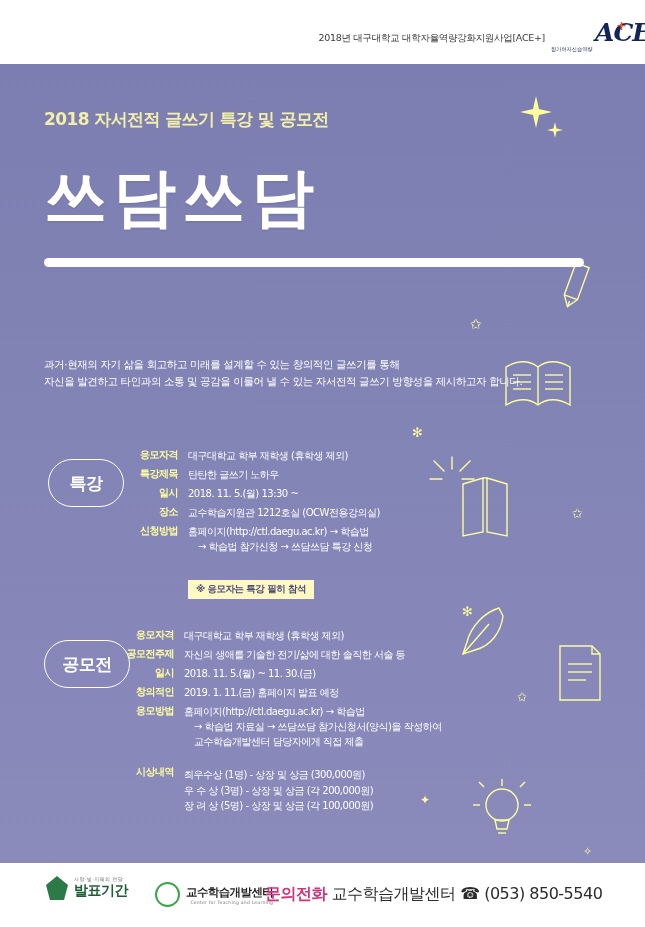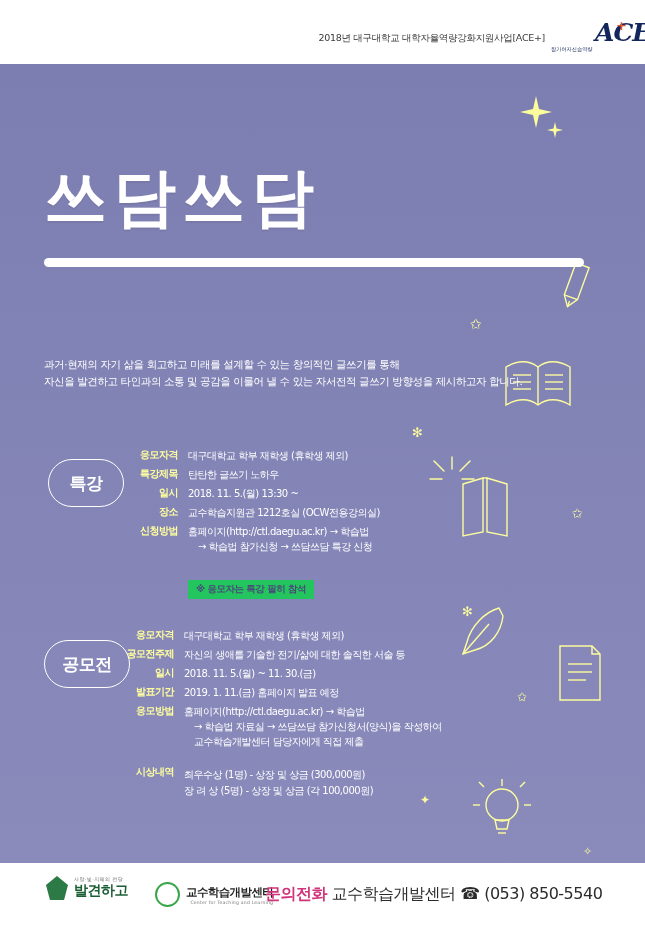--- a/index.html
+++ b/index.html
@@ -93,21 +93,21 @@
     padding-right:10px;box-sizing:border-box;
   }
   .info .val{
     font-size:10px;color:#ffffff;letter-spacing:-0.5px;line-height:15px;
   }
   .info .val .ind{display:block;padding-left:10px;}
   .info.i1{left:100px;top:448px;width:430px;}
   .info.i2{left:96px;top:628px;width:450px;}
   .note{
     position:absolute;left:188px;top:580px;
-    background:#22c55e;color:#4a4a7a;
+    background:#fef9c3;color:#4a4a7a;
     font-size:9.5px;font-weight:bold;letter-spacing:-0.5px;
     padding:3px 8px;
   }
   .awards{margin-top:2px;}
   .awards .aline{font-size:10px;color:#ffffff;line-height:15.5px;letter-spacing:-0.5px;}
   
   .footer{
     position:absolute;left:0;bottom:0;width:645px;height:64px;background:#ffffff;
   }
   .f-univ{
@@ -227,20 +227,21 @@
   </svg>
   <div class="sparkle" style="left:470px;top:316px;font-size:14px;">✩</div>
   <div class="sparkle" style="left:572px;top:506px;font-size:13px;">✩</div>
   <div class="sparkle" style="left:517px;top:690px;font-size:12px;">✩</div>
   <div class="sparkle" style="left:420px;top:793px;font-size:12px;">✦</div>
   <div class="sparkle" style="left:558px;top:862px;font-size:15px;">✦</div>
   <div class="sparkle" style="left:583px;top:845px;font-size:11px;">✧</div>
   <div class="sparkle" style="left:412px;top:425px;font-size:13px;">✻</div>
   <div class="sparkle" style="left:462px;top:604px;font-size:13px;">✻</div>
 
+  <div class="kicker">2018 자서전적 글쓰기 특강 및 공모전</div>
   <div class="bigtitle">
     <span>쓰담쓰담</span>
     <span class="uline"></span>
   </div>
 
   <div class="intro-body">
     <div>과거·현재의 자기 삶을 회고하고 미래를 설계할 수 있는 창의적인 글쓰기를 통해</div>
     <div>자신을 발견하고 타인과의 소통 및 공감을 이룰어 낼 수 있는 자서전적 글쓰기 방향성을 제시하고자 합니다.</div>
   </div>
 
@@ -280,46 +281,47 @@
     </div>
     <div class="row">
       <div class="lbl">공모전주제</div>
       <div class="val">자신의 생애를 기술한 전기/삶에 대한 솔직한 서술 등</div>
     </div>
     <div class="row">
       <div class="lbl">일시</div>
       <div class="val">2018. 11. 5.(월) ~ 11. 30.(금)</div>
     </div>
     <div class="row">
-      <div class="lbl">발표기간</div>
+      <div class="lbl">창의적인</div>
       <div class="val">2019. 1. 11.(금) 홈페이지 발표 예정</div>
     </div>
     <div class="row">
       <div class="lbl">응모방법</div>
       <div class="val">
         <span>홈페이지(http://ctl.daegu.ac.kr) → 학습법</span>
         <span class="ind">→ 학습법 자료실 → 쓰담쓰담 참가신청서(양식)을 작성하여</span>
         <span class="ind">교수학습개발센터 담당자에게 직접 제출</span>
       </div>
     </div>
     <div class="row" style="margin-top:16px;">
       <div class="lbl">시상내역</div>
       <div class="awards">
         <div class="aline">최우수상 (1명) - 상장 및 상금 (300,000원)</div>
+        <div class="aline">우  수  상 (3명) - 상장 및 상금 (각 200,000원)</div>
         <div class="aline">장  려  상 (5명) - 상장 및 상금 (각 100,000원)</div>
       </div>
     </div>
   </div>
 
   <div class="footer"></div>
   <div class="f-univ">
     <div class="mark"></div>
     <div class="tx">
       <div class="small">사랑·빛·지혜의 전당</div>
-      <div class="big">발견하고</div>
+      <div class="big">발표기간</div>
     </div>
   </div>
   <div class="f-ctl">
     <div class="circ"></div>
     <div class="tx">
       <div class="big">교수학습개발센터</div>
       <div class="small">Center for Teaching and Learning</div>
     </div>
   </div>
   <div class="f-tel">

